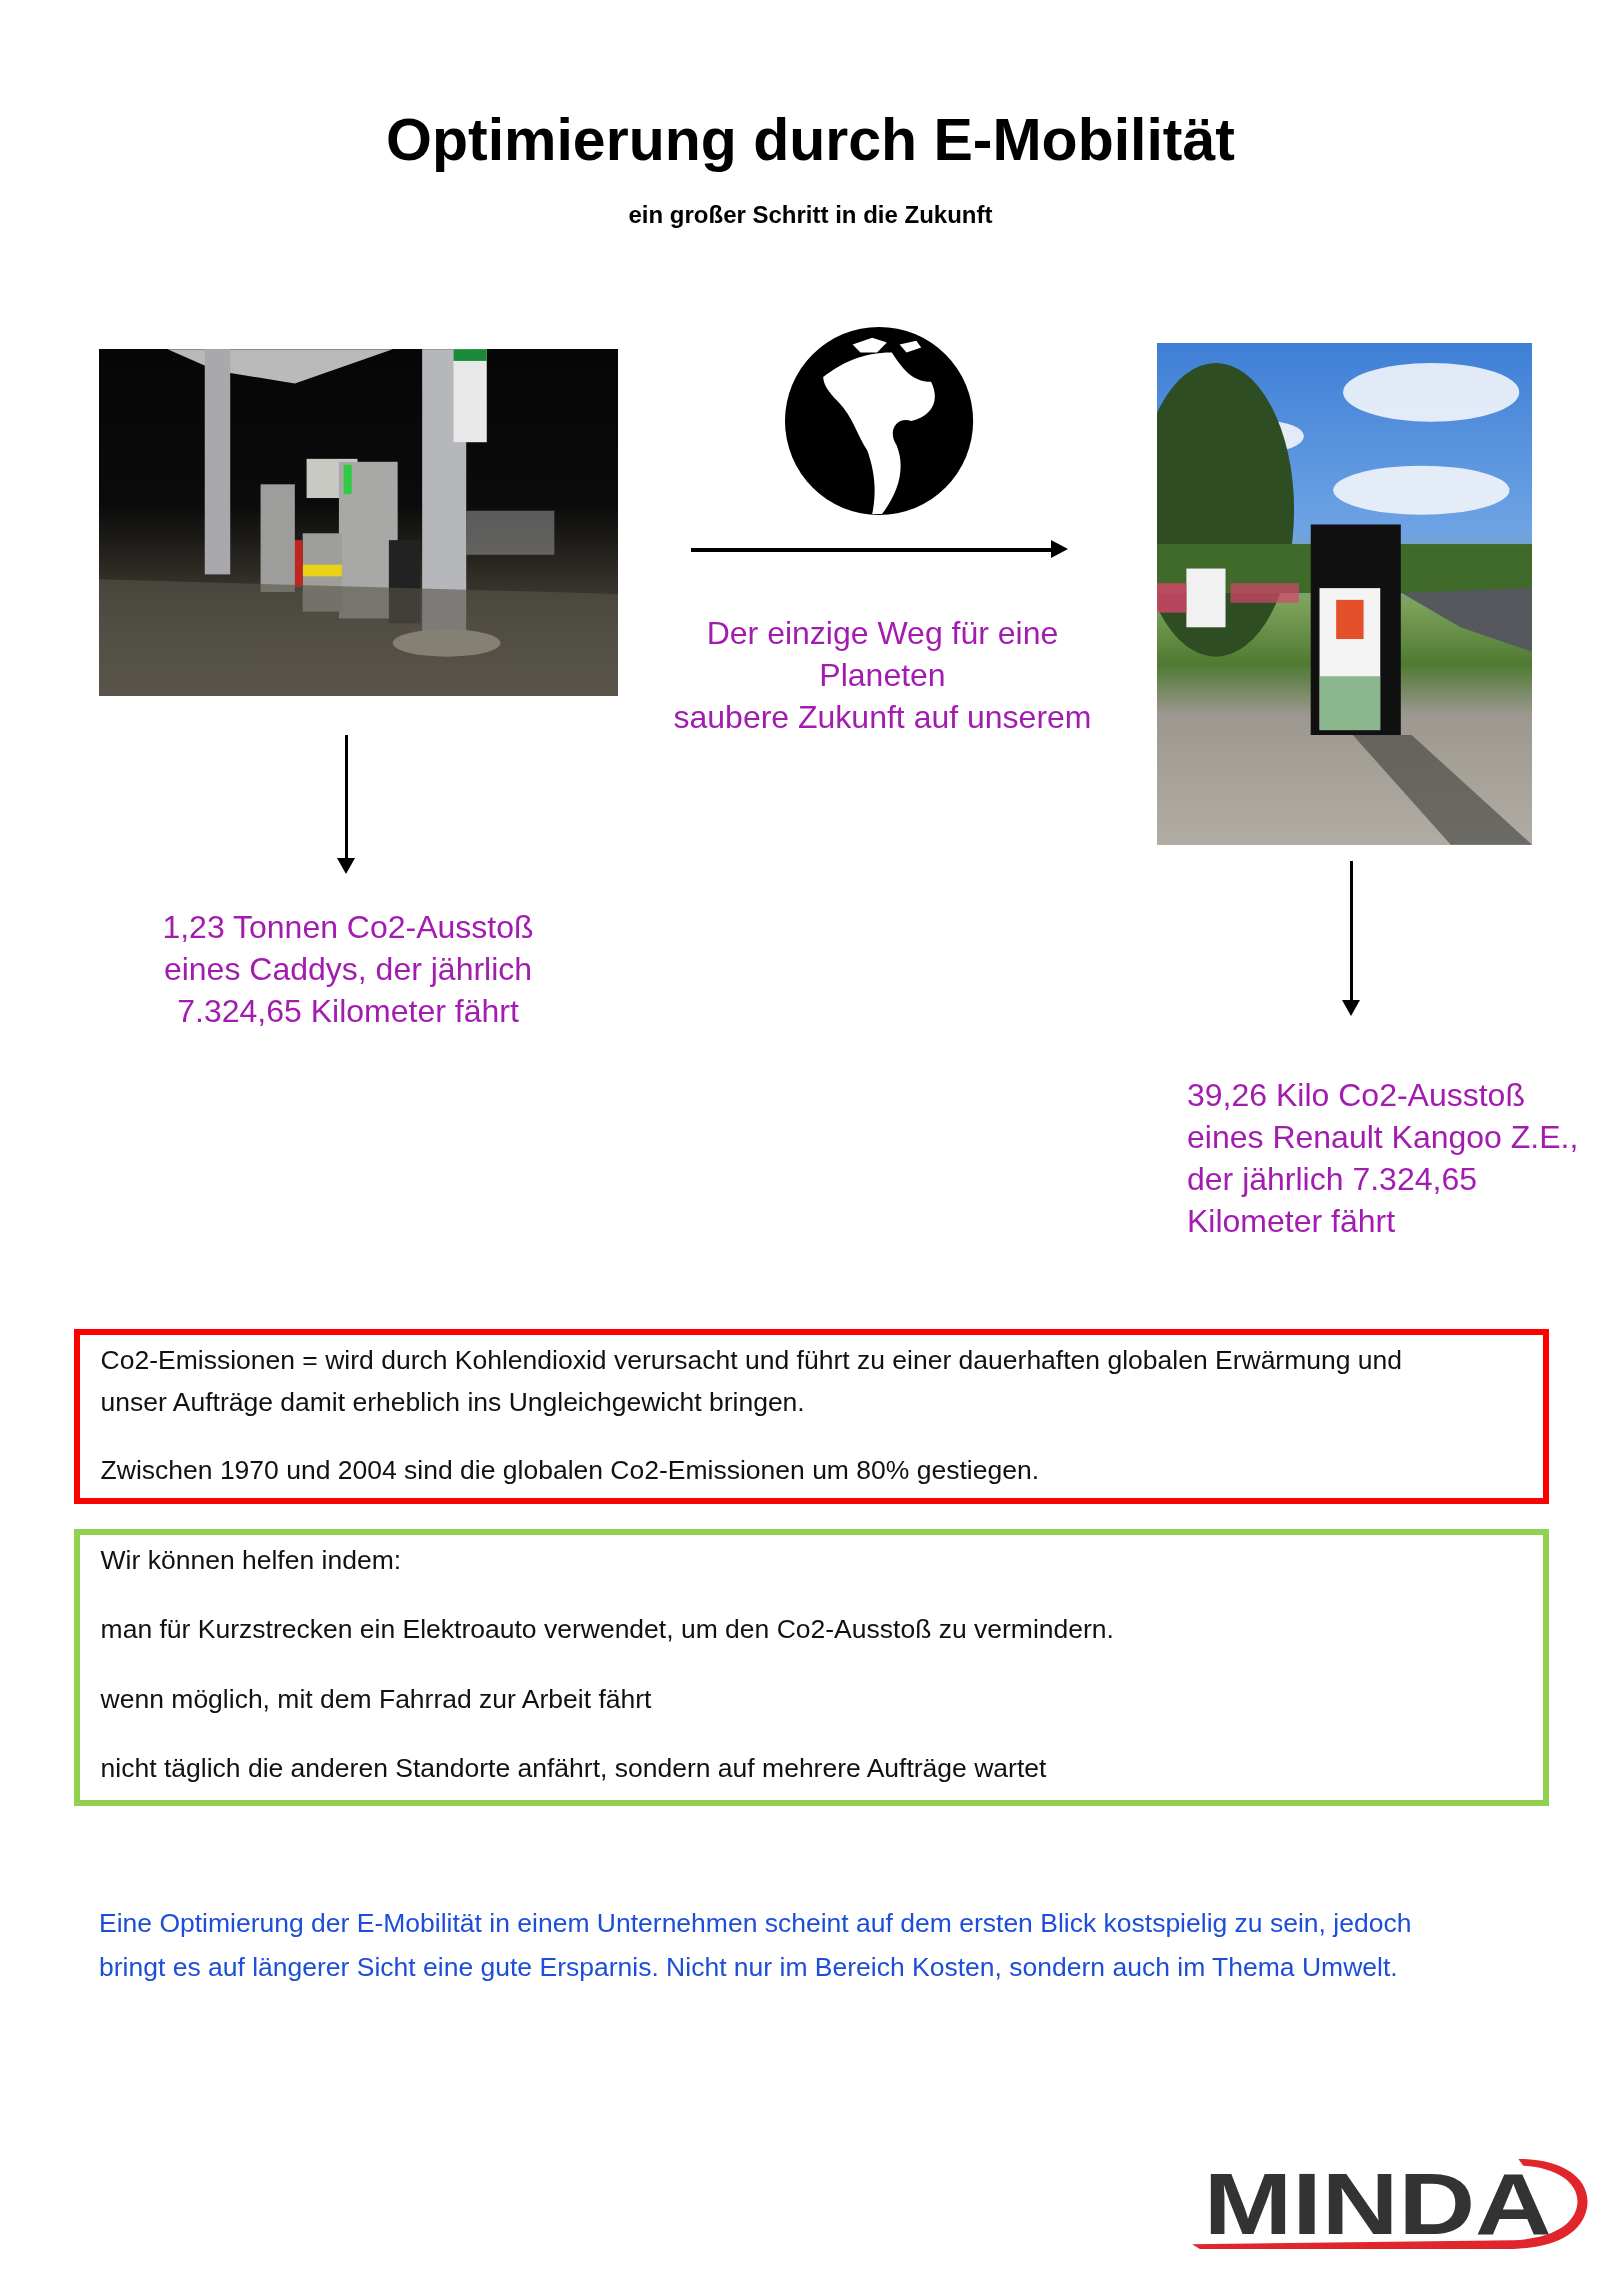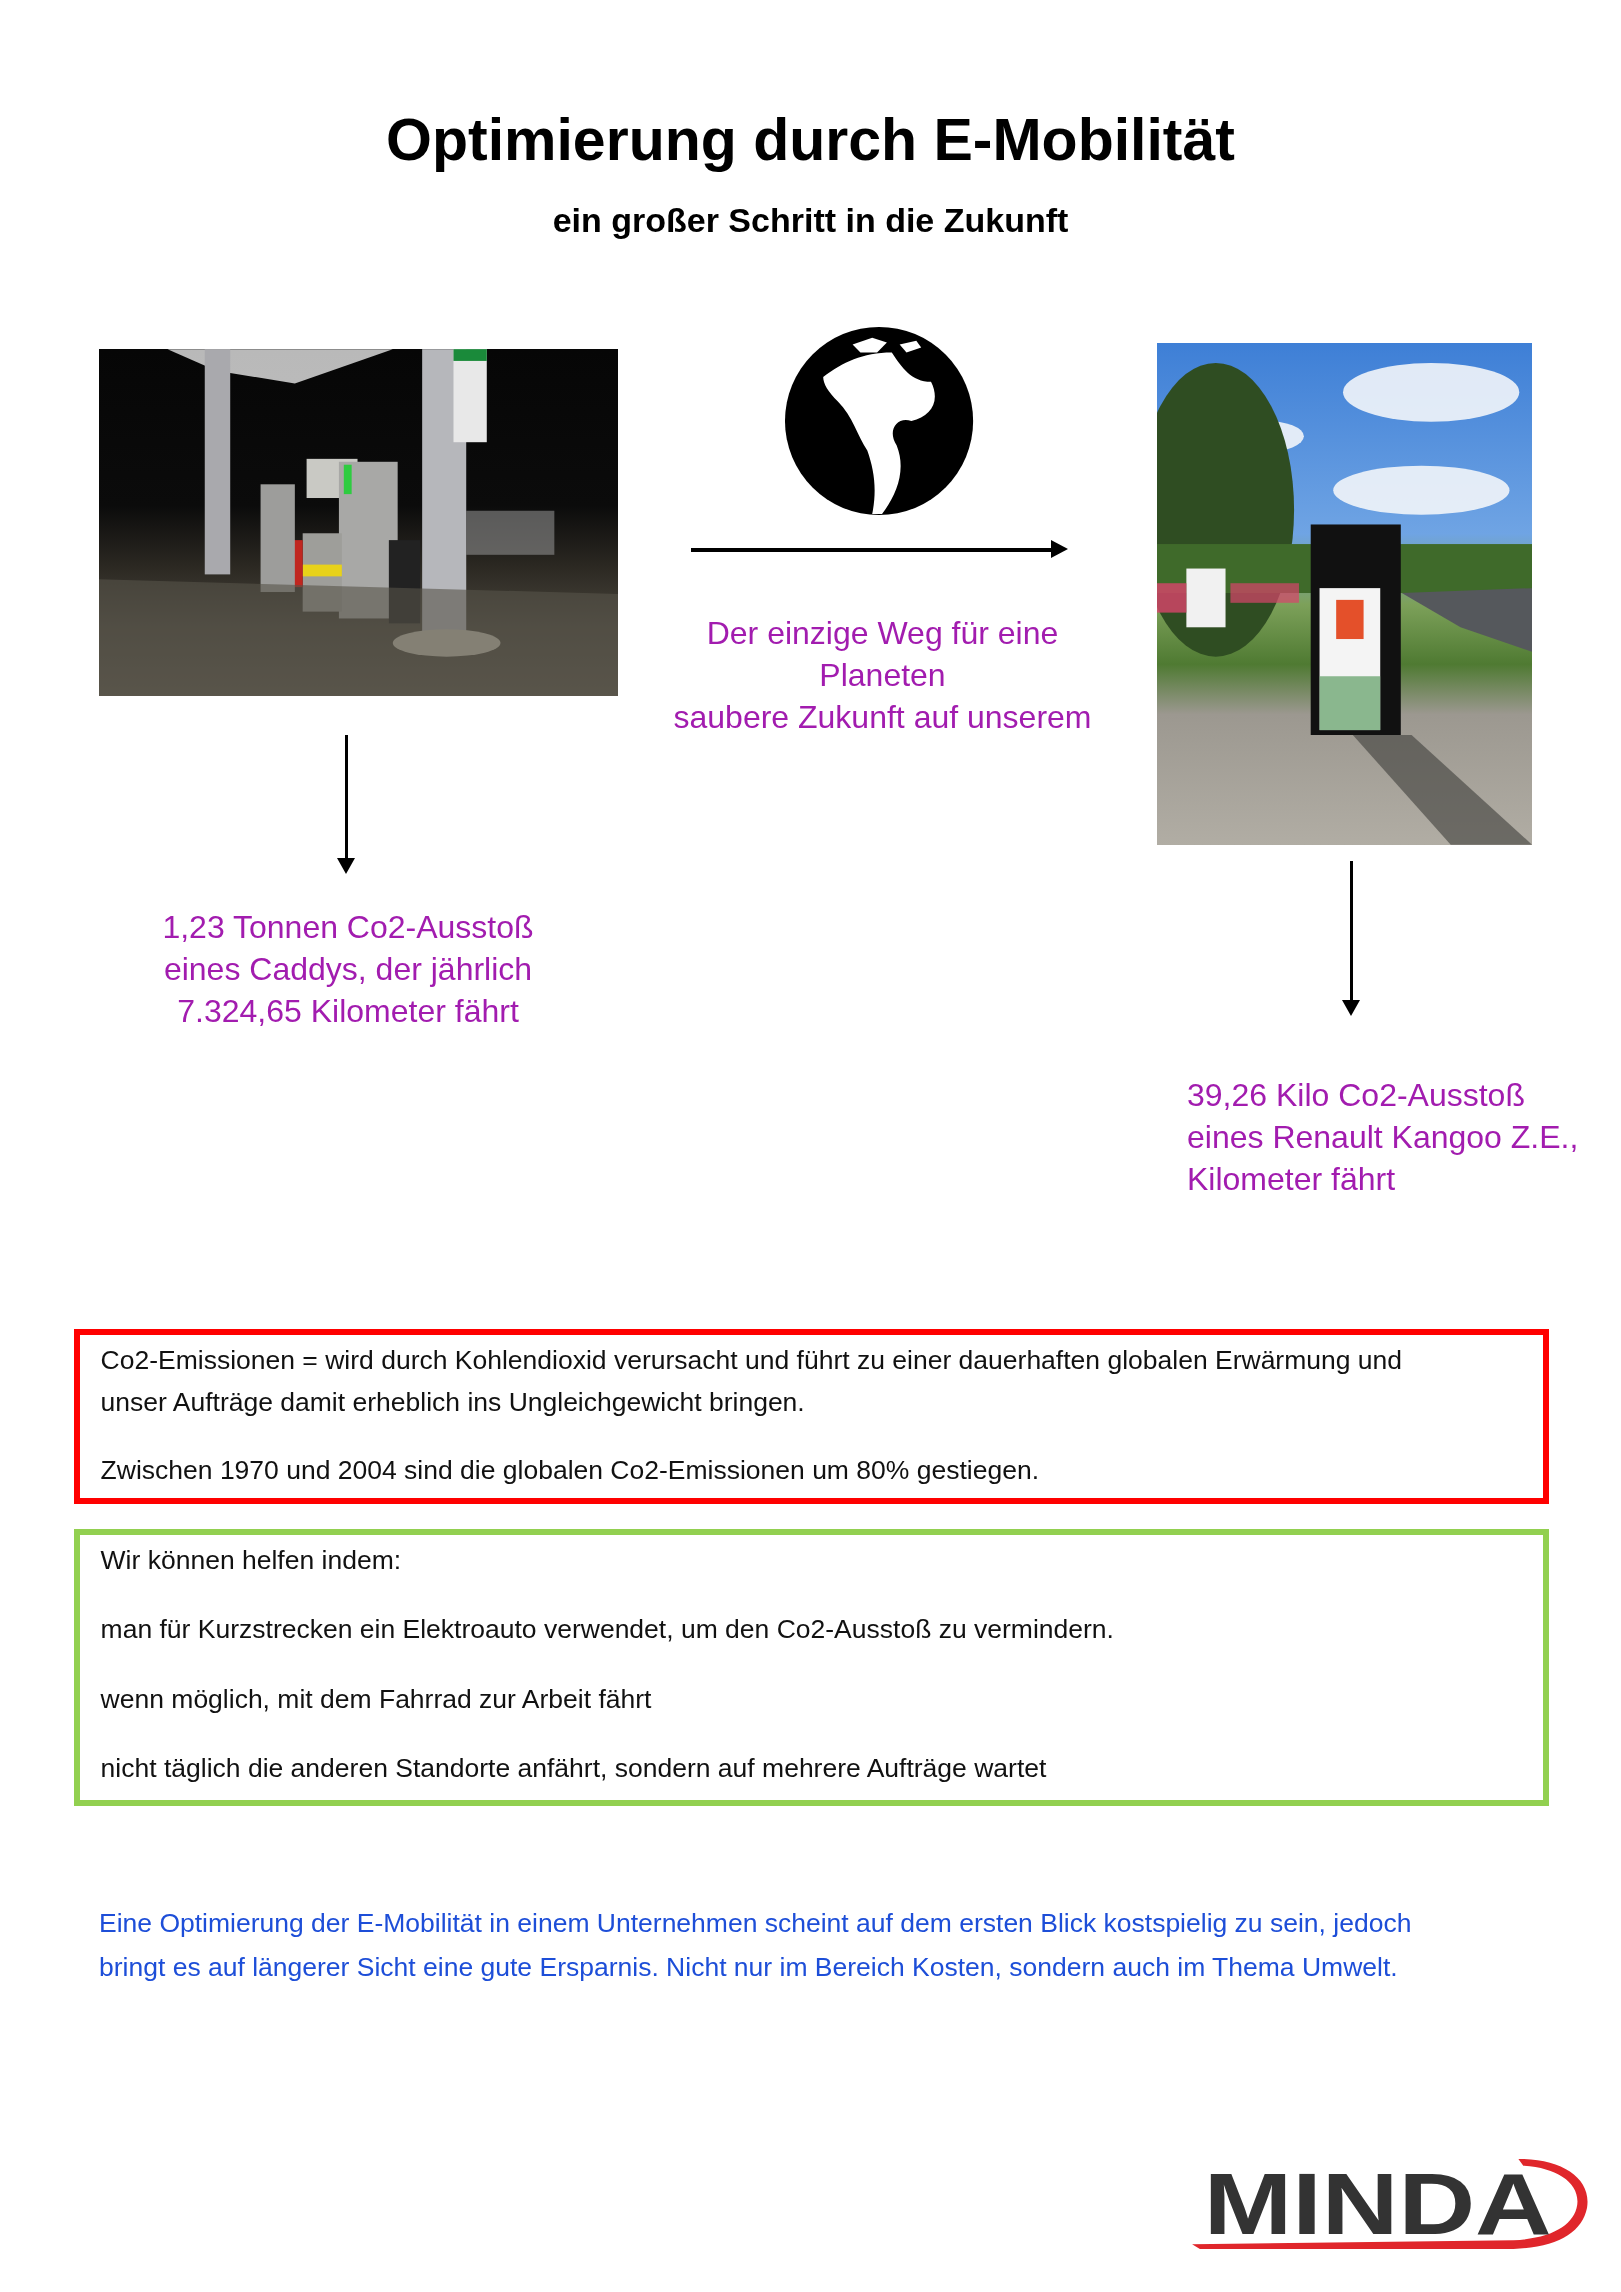--- a/index.html
+++ b/index.html
@@ -7,21 +7,21 @@
     width: 1621px; height: 2293px; position: relative; overflow: hidden;
     font-family: "Liberation Sans", "DejaVu Sans", sans-serif; color: #111;
   }
   .abs { position: absolute; }
   #title {
     left: 0; width: 1621px; top: 106px; text-align: center;
     font-size: 59px; font-weight: bold; letter-spacing: 0px; color: #000;
   }
   #subtitle {
     left: 0; width: 1621px; top: 201px; text-align: center;
-    font-size: 34px; font-weight: bold; color: #000;
+    font-size: 24px; font-weight: bold; color: #000;
   }
   .txt { font-size: 32px; line-height: 42px; color: #a21caf; }
   .center { text-align: center; }
 
   
   #photo-gas {
     left: 99px; top: 349px; width: 519px; height: 347px;
     background: linear-gradient(180deg, #060606 0%, #0b0b0b 45%, #2a2721 62%, #4a463d 80%, #5c574c 100%);
     overflow: hidden;
   }
@@ -125,20 +125,21 @@
   <div>eines Caddys, der jährlich</div>
   <div>7.324,65 Kilometer fährt</div>
 </div>
 
 <div class="arrow-v" style="left:1350px; top:861px; height:142px;"></div>
 <div class="abs" style="left:1342px; top:1000px; width:0; height:0; border-left:9.8px solid transparent; border-right:9.8px solid transparent; border-top:16.7px solid #000;"></div>
 
 <div class="abs txt" style="left:1187px; top:1074px; width:392px;">
   <div>39,26 Kilo Co2-Ausstoß</div>
   <div>eines Renault Kangoo Z.E.,</div>
+  <div>der jährlich 7.324,65</div>
   <div>Kilometer fährt</div>
 </div>
 
 <div id="co2-box" class="abs">
   <div class="box-line" style="top:9.8px;">Co2-Emissionen = wird durch Kohlendioxid verursacht und führt zu einer dauerhaften globalen Erwärmung und</div>
   <div class="box-line" style="top:52px;">unser Aufträge damit erheblich ins Ungleichgewicht bringen.</div>
   <div class="box-line" style="top:120px;">Zwischen 1970 und 2004 sind die globalen Co2-Emissionen um 80% gestiegen.</div>
 </div>
 
 <div id="help-box" class="abs">

